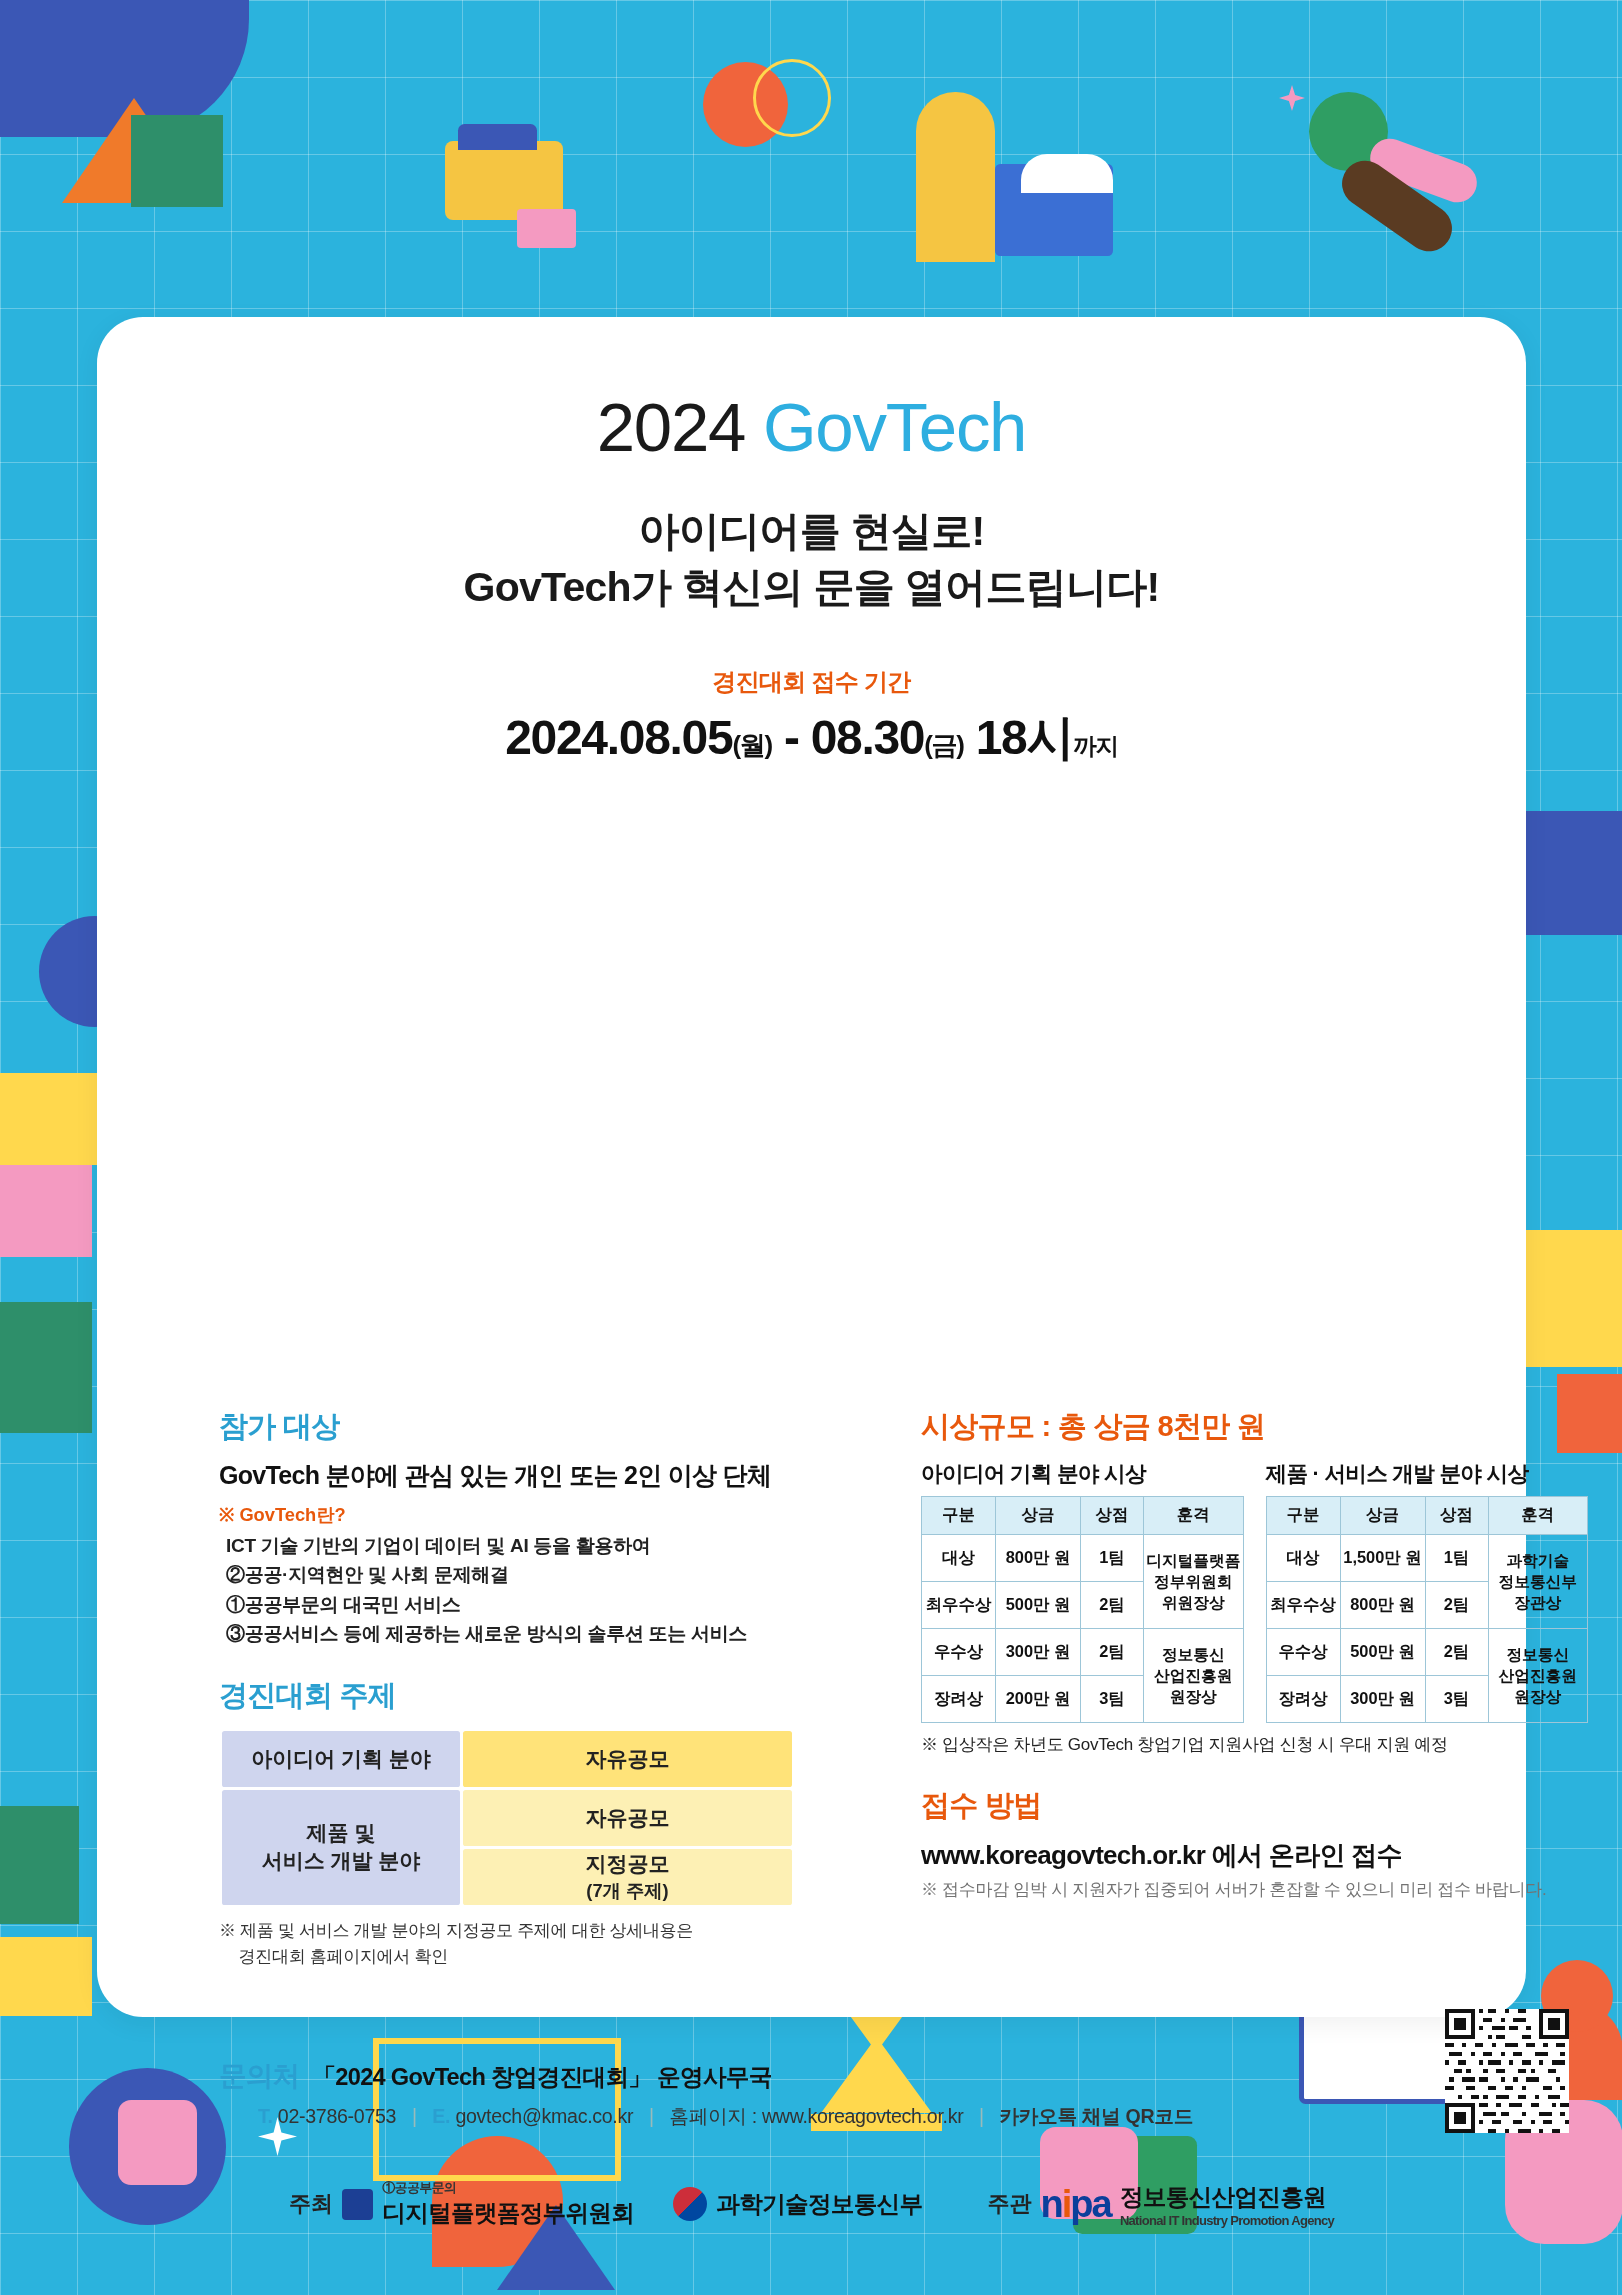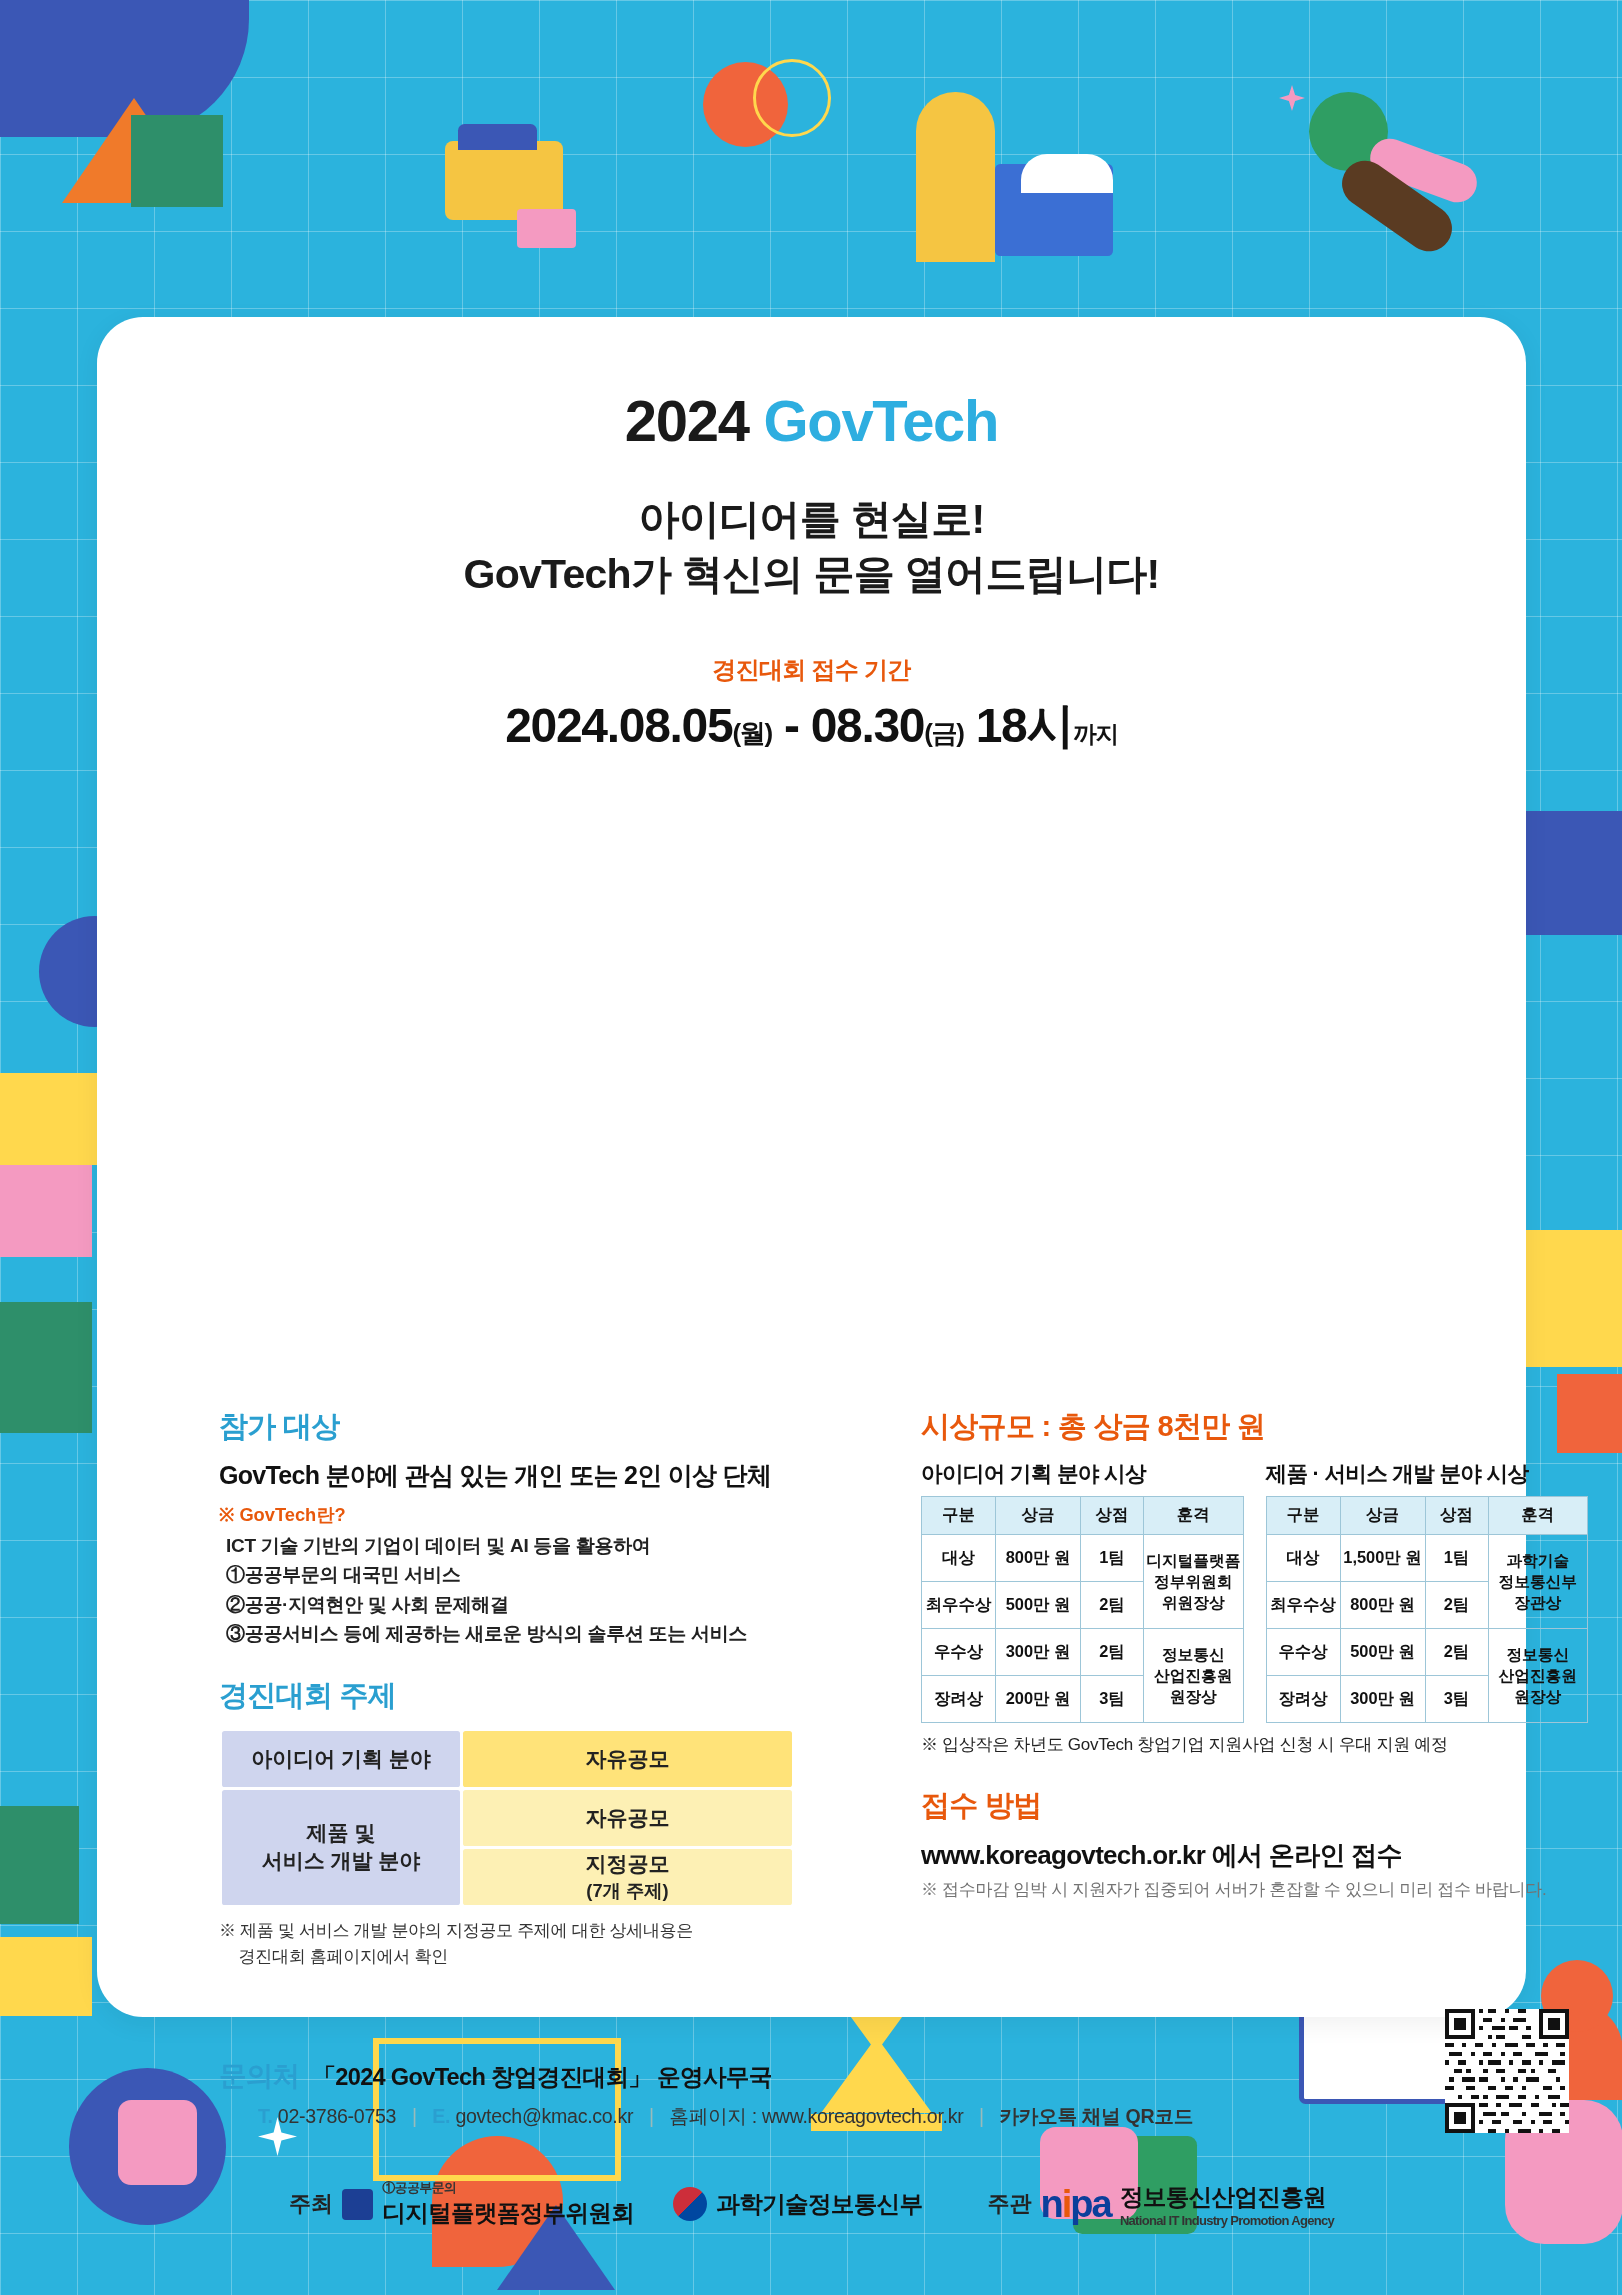--- a/index.html
+++ b/index.html
@@ -25,21 +25,21 @@
   .card{
     position:absolute;
     left:97px;top:317px;
     width:1429px;height:1700px;
     background:#ffffff;
     border-radius:46px;
     box-shadow:0 6.5px 26px rgba(0,0,0,.06);
   }
   .title-wrap{text-align:center;padding-top:72px;}
   .main-title{
-    font-size:58px;font-weight:bold;color:#1a1a1a;letter-spacing:-1.3px;line-height:1.12;
+    font-size:69px;font-weight:normal;color:#1a1a1a;letter-spacing:-1.3px;line-height:1.12;
   }
   .main-title .blue{color:#2eaee0;}
   .main-title .ln2{display:block;margin-top:3.9px;letter-spacing:-2.6px;}
   .sub-title{
     margin-top:38px;
     font-size:41px;font-weight:bold;color:#1a1a1a;line-height:1.35;letter-spacing:-0.7px;
   }
   .period-label{
     margin-top:51px;text-align:center;font-size:24px;font-weight:bold;color:#e8580c;letter-spacing:-0.7px;
   }
@@ -184,22 +184,22 @@
   </div>
 
   <div class="cols">
 
     <div class="col-left">
       <h3 class="sec">참가 대상</h3>
       <p class="lead">GovTech 분야에 관심 있는 개인 또는 2인 이상 단체</p>
       <div class="note-head">※ GovTech란?</div>
       <div class="body-txt">
         <span class="l">ICT 기술 기반의 기업이 데이터 및 AI 등을 활용하여</span>
+        <span class="l">②공공·지역현안 및 사회 문제해결</span>
         <span class="l">①공공부문의 대국민 서비스</span>
-        <span class="l">②공공·지역현안 및 사회 문제해결</span>
         <span class="l">③공공서비스 등에 제공하는 새로운 방식의 솔루션 또는 서비스</span>
       </div>
 
       <h3 class="sec" style="margin-top:27.5px;">경진대회 주제</h3>
       <table class="theme-tbl">
         <tbody>
             <tr>
           <td class="tcat" rowspan="1">아이디어 기획 분야</td>
           <td class="tval">자유공모</td>
         </tr>

